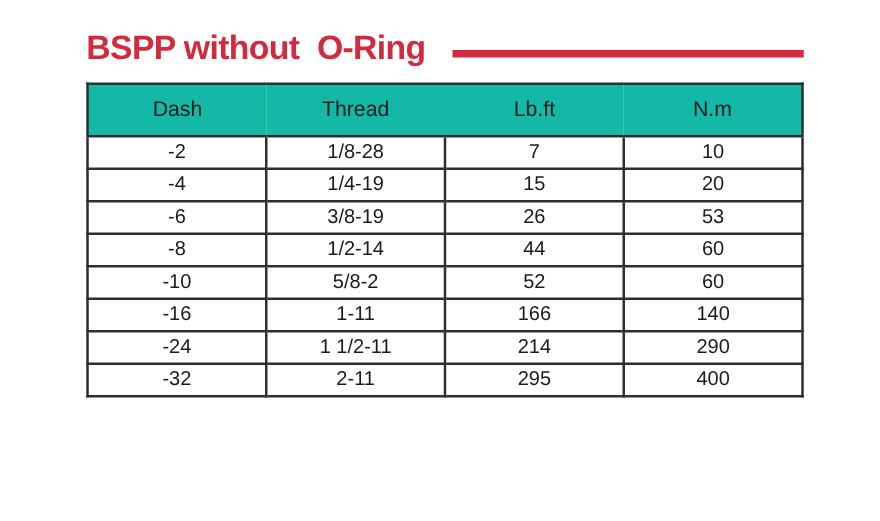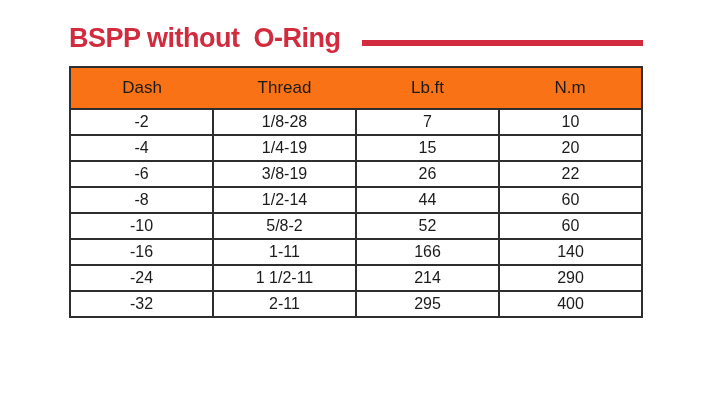--- a/index.html
+++ b/index.html
@@ -47,21 +47,21 @@
     table-layout: fixed;
     color: #1b1b1b;
   }
   table.spec-table th {
     height: 42px;
     font-size: 17px;
     font-weight: normal;
     text-align: center;
     vertical-align: middle;
     border-bottom: 2px solid #2e2e2e;
-    background: #f97316;
+    background: #14b8a6;
   }
   table.spec-table td {
     height: 26px;
     font-size: 16px;
     text-align: center;
     vertical-align: middle;
     border: 2px solid #2e2e2e;
     background: #ffffff;
     padding: 1px 4px;
   }
@@ -94,21 +94,21 @@
         <tr>
           <td>-4</td>
           <td>1/4-19</td>
           <td>15</td>
           <td>20</td>
         </tr>
         <tr>
           <td>-6</td>
           <td>3/8-19</td>
           <td>26</td>
-          <td>22</td>
+          <td>53</td>
         </tr>
         <tr>
           <td>-8</td>
           <td>1/2-14</td>
           <td>44</td>
           <td>60</td>
         </tr>
         <tr>
           <td>-10</td>
           <td>5/8-2</td>

